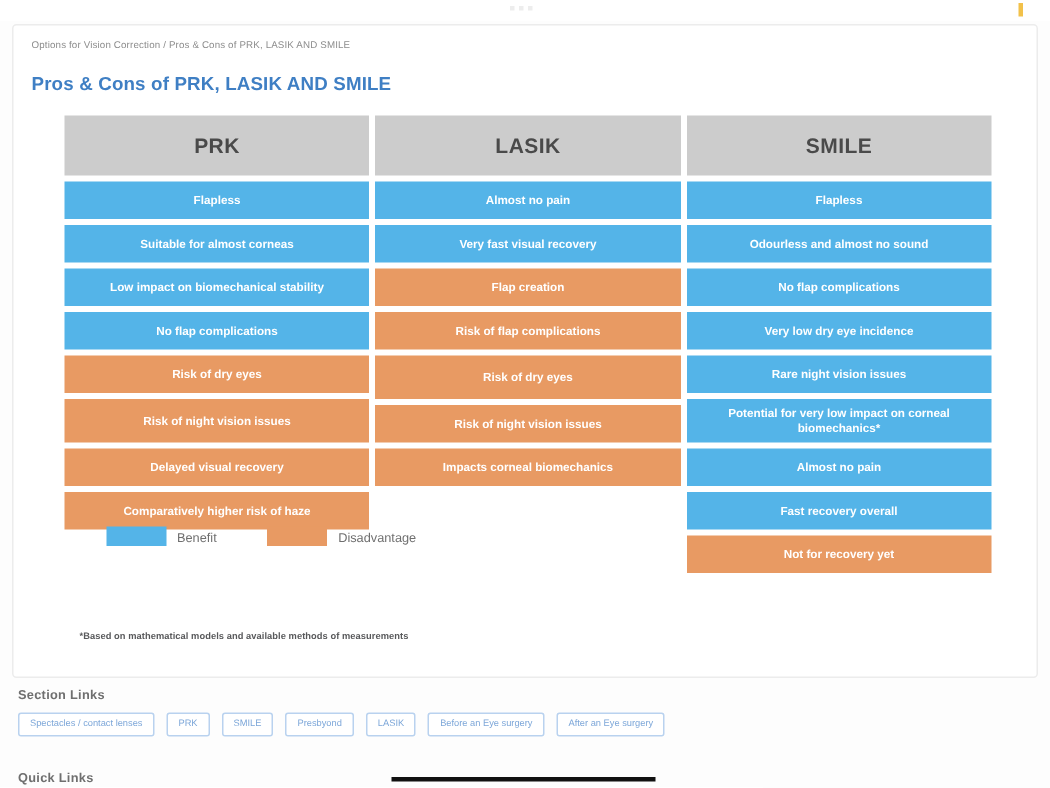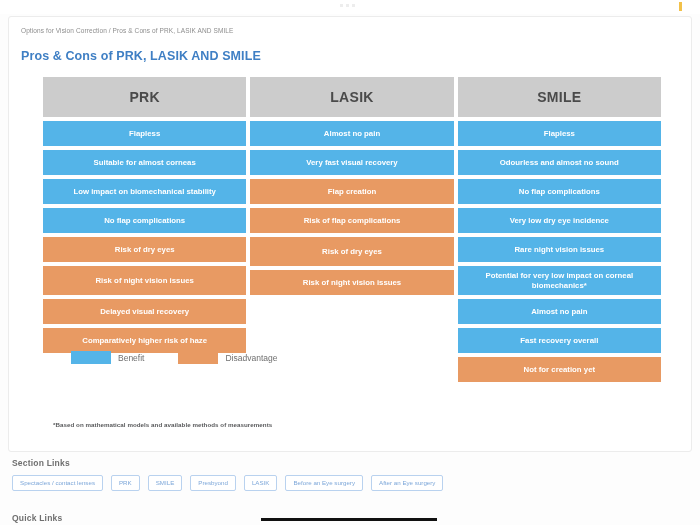--- a/index.html
+++ b/index.html
@@ -248,34 +248,35 @@
       </div>
 
       <div class="col">
         <div class="col-head">LASIK</div>
         <div class="cell benefit">Almost no pain</div>
         <div class="cell benefit">Very fast visual recovery</div>
         <div class="cell disadvantage">Flap creation</div>
         <div class="cell disadvantage">Risk of flap complications</div>
         <div class="cell disadvantage tall">Risk of dry eyes</div>
         <div class="cell disadvantage">Risk of night vision issues</div>
+        <div class="cell disadvantage">Impacts corneal biomechanics</div>
         <div class="cell empty"></div>
       </div>
 
       <div class="col">
         <div class="col-head">SMILE</div>
         <div class="cell benefit">Flapless</div>
         <div class="cell benefit">Odourless and almost no sound</div>
         <div class="cell benefit">No flap complications</div>
         <div class="cell benefit">Very low dry eye incidence</div>
         <div class="cell benefit">Rare night vision issues</div>
         <div class="cell benefit tall">Potential for very low impact on corneal biomechanics*</div>
         <div class="cell benefit">Almost no pain</div>
         <div class="cell benefit">Fast recovery overall</div>
-        <div class="cell disadvantage">Not for creation yet</div>
+        <div class="cell disadvantage">Not for recovery yet</div>
       </div>
 
     </div>
 
     <div class="legend">
       <div class="legend-item">
         <span class="swatch benefit"></span>
         <span class="legend-label">Benefit</span>
       </div>
       <div class="legend-item">

